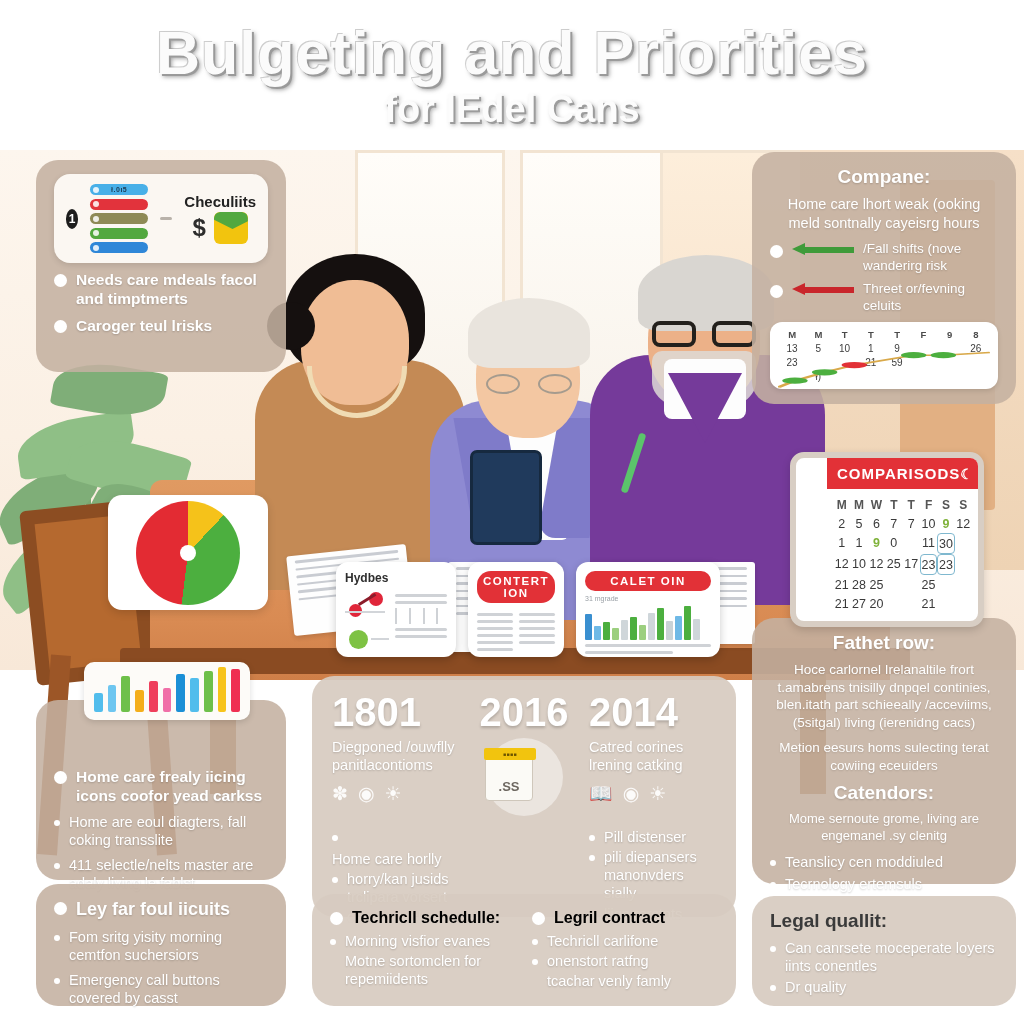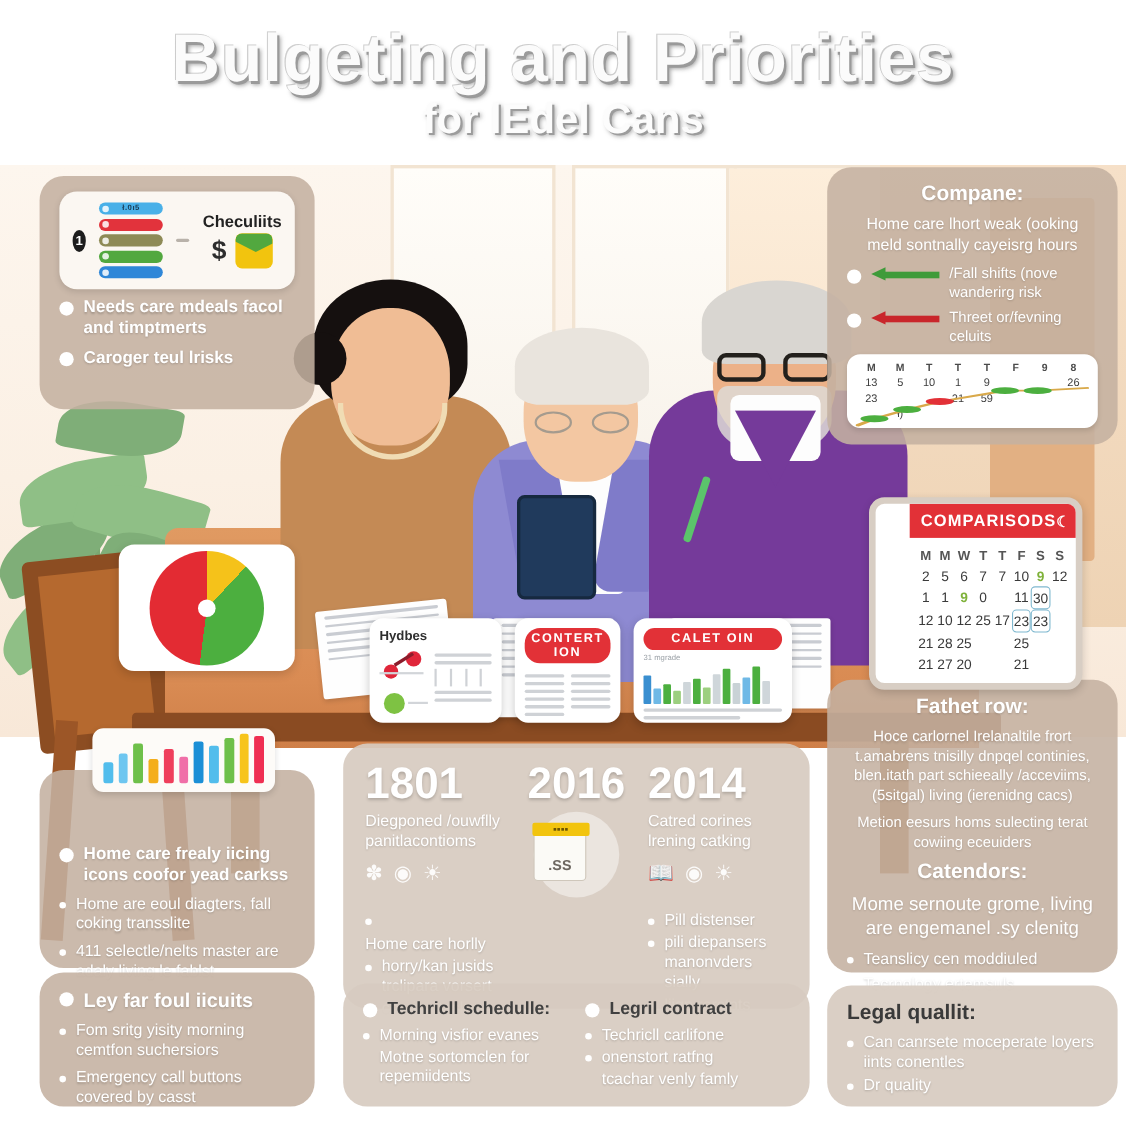--- a/index.html
+++ b/index.html
@@ -173,21 +173,21 @@
   }
   .bullet-row { display: flex; align-items: flex-start; gap: 9px; margin: 7px 0; }
   .dot {
     flex: 0 0 auto; width: 13px; height: 13px; border-radius: 50%;
     background: #ffffff; margin-top: 4px;
   }
   .dot.sm { width: 6px; height: 6px; margin-top: 7px; }
   .b-txt { font-size: 15.5px; line-height: 1.25; font-weight: bold;
            text-shadow: 0 1px 2px rgba(0,0,0,.2); }
   .b-txt.reg { font-weight: normal; font-size: 14.5px; }
-  .b-txt.dark { color:#404040; text-shadow:none; }
+  .b-txt.dark { color:#000000; text-shadow:none; }
 
   
   .wcard {
     background: #fbf7f2; border-radius: 16px; padding: 10px 12px;
     box-shadow: 0 2px 6px rgba(0,0,0,.12);
   }
 
   
   .chk { display: flex; align-items: center; gap: 12px; }
   .chk-bars { display: flex; flex-direction: column; gap: 3.5px; }
@@ -664,21 +664,21 @@
         <span></span>
         <span></span>
       </div>
   </div>
 
   <div class="panel" style="left:752px; top:618px; width:264px; height:266px; text-align:center;">
     <h3>Fathet row:</h3>
     <div class="sub" style="font-size:13.5px;">Hoce carlornel Irelanaltile frort t.amabrens tnisilly dnpqel continies, blen.itath part schieeally /acceviims, (5sitgal) living (ierenidng cacs)</div>
     <div class="sub" style="font-size:13.5px;">Metion eesurs homs sulecting terat cowiing eceuiders</div>
     <h3 style="margin-top:6px;">Catendors:</h3>
-    <div class="sub" style="font-size:17px;">Mome sernoute grome, living are engemanel .sy clenitg</div>
+    <div class="sub" style="font-size:13px;">Mome sernoute grome, living are engemanel .sy clenitg</div>
     <div class="bullet-row" style="text-align:left; margin:4px 0;">
       <span class="dot sm"></span>
       <span class="b-txt reg">Teanslicy cen moddiuled</span>
     </div>
     <div class="bullet-row" style="text-align:left; margin:4px 0;">
       <span class="dot sm"></span>
       <span class="b-txt reg">Tecrnology ertemsuls</span>
     </div>
   </div>
 

